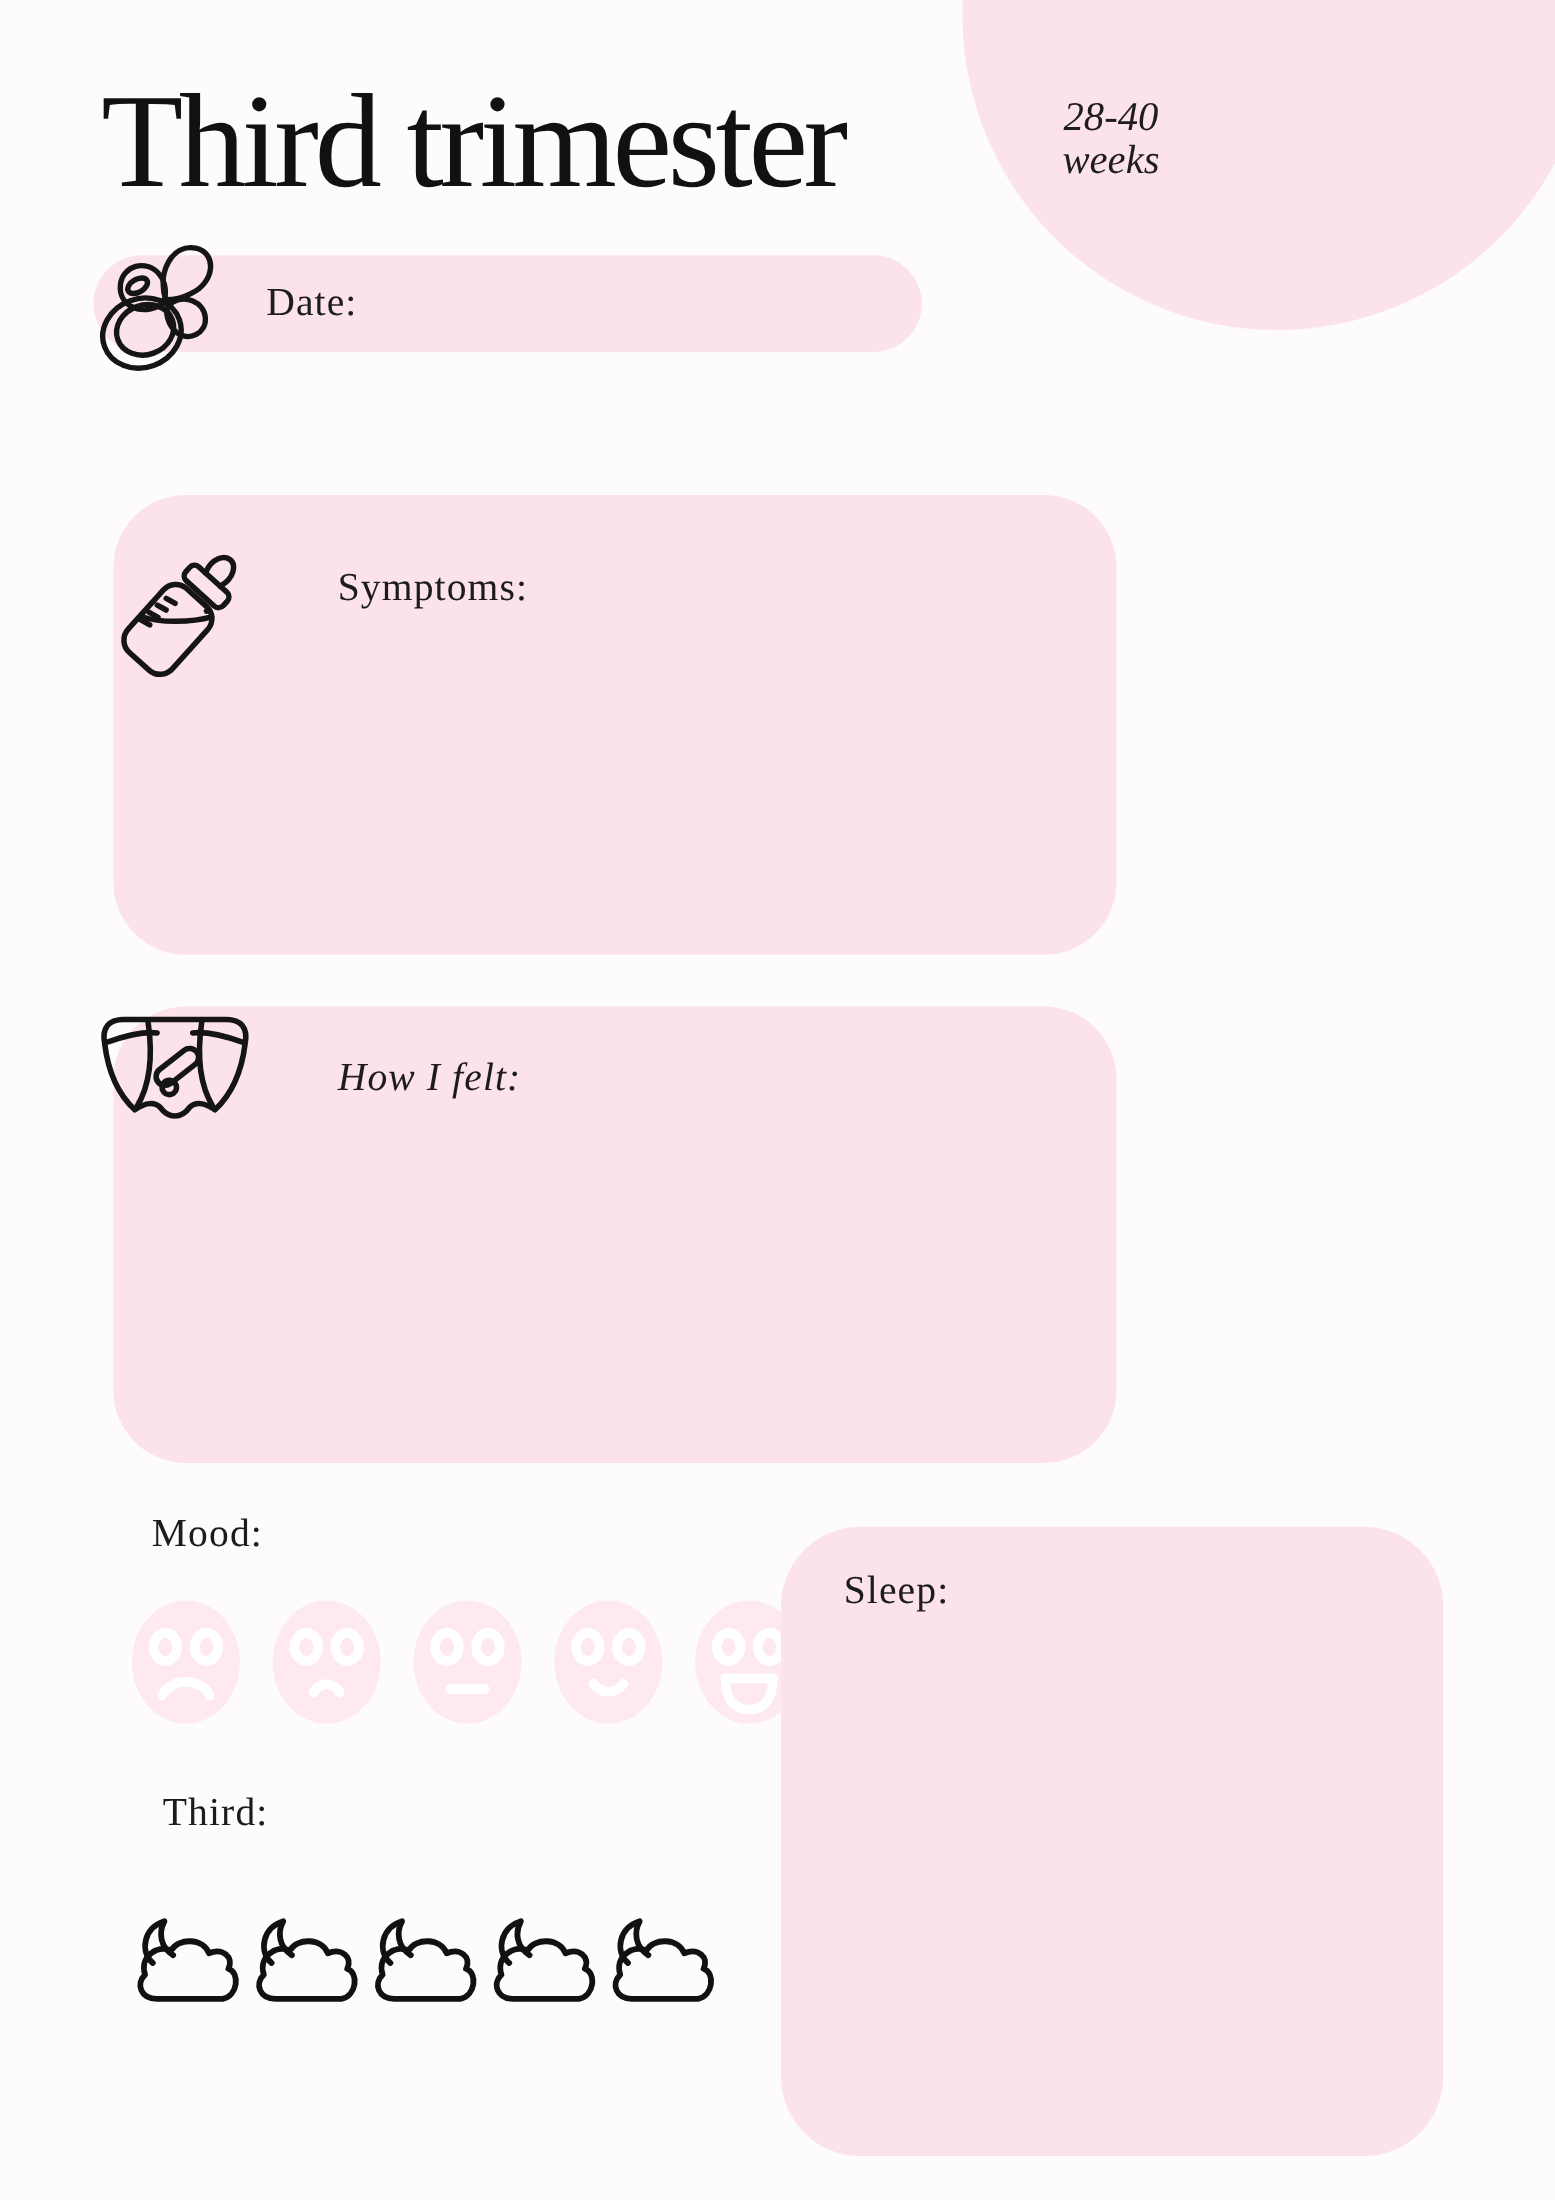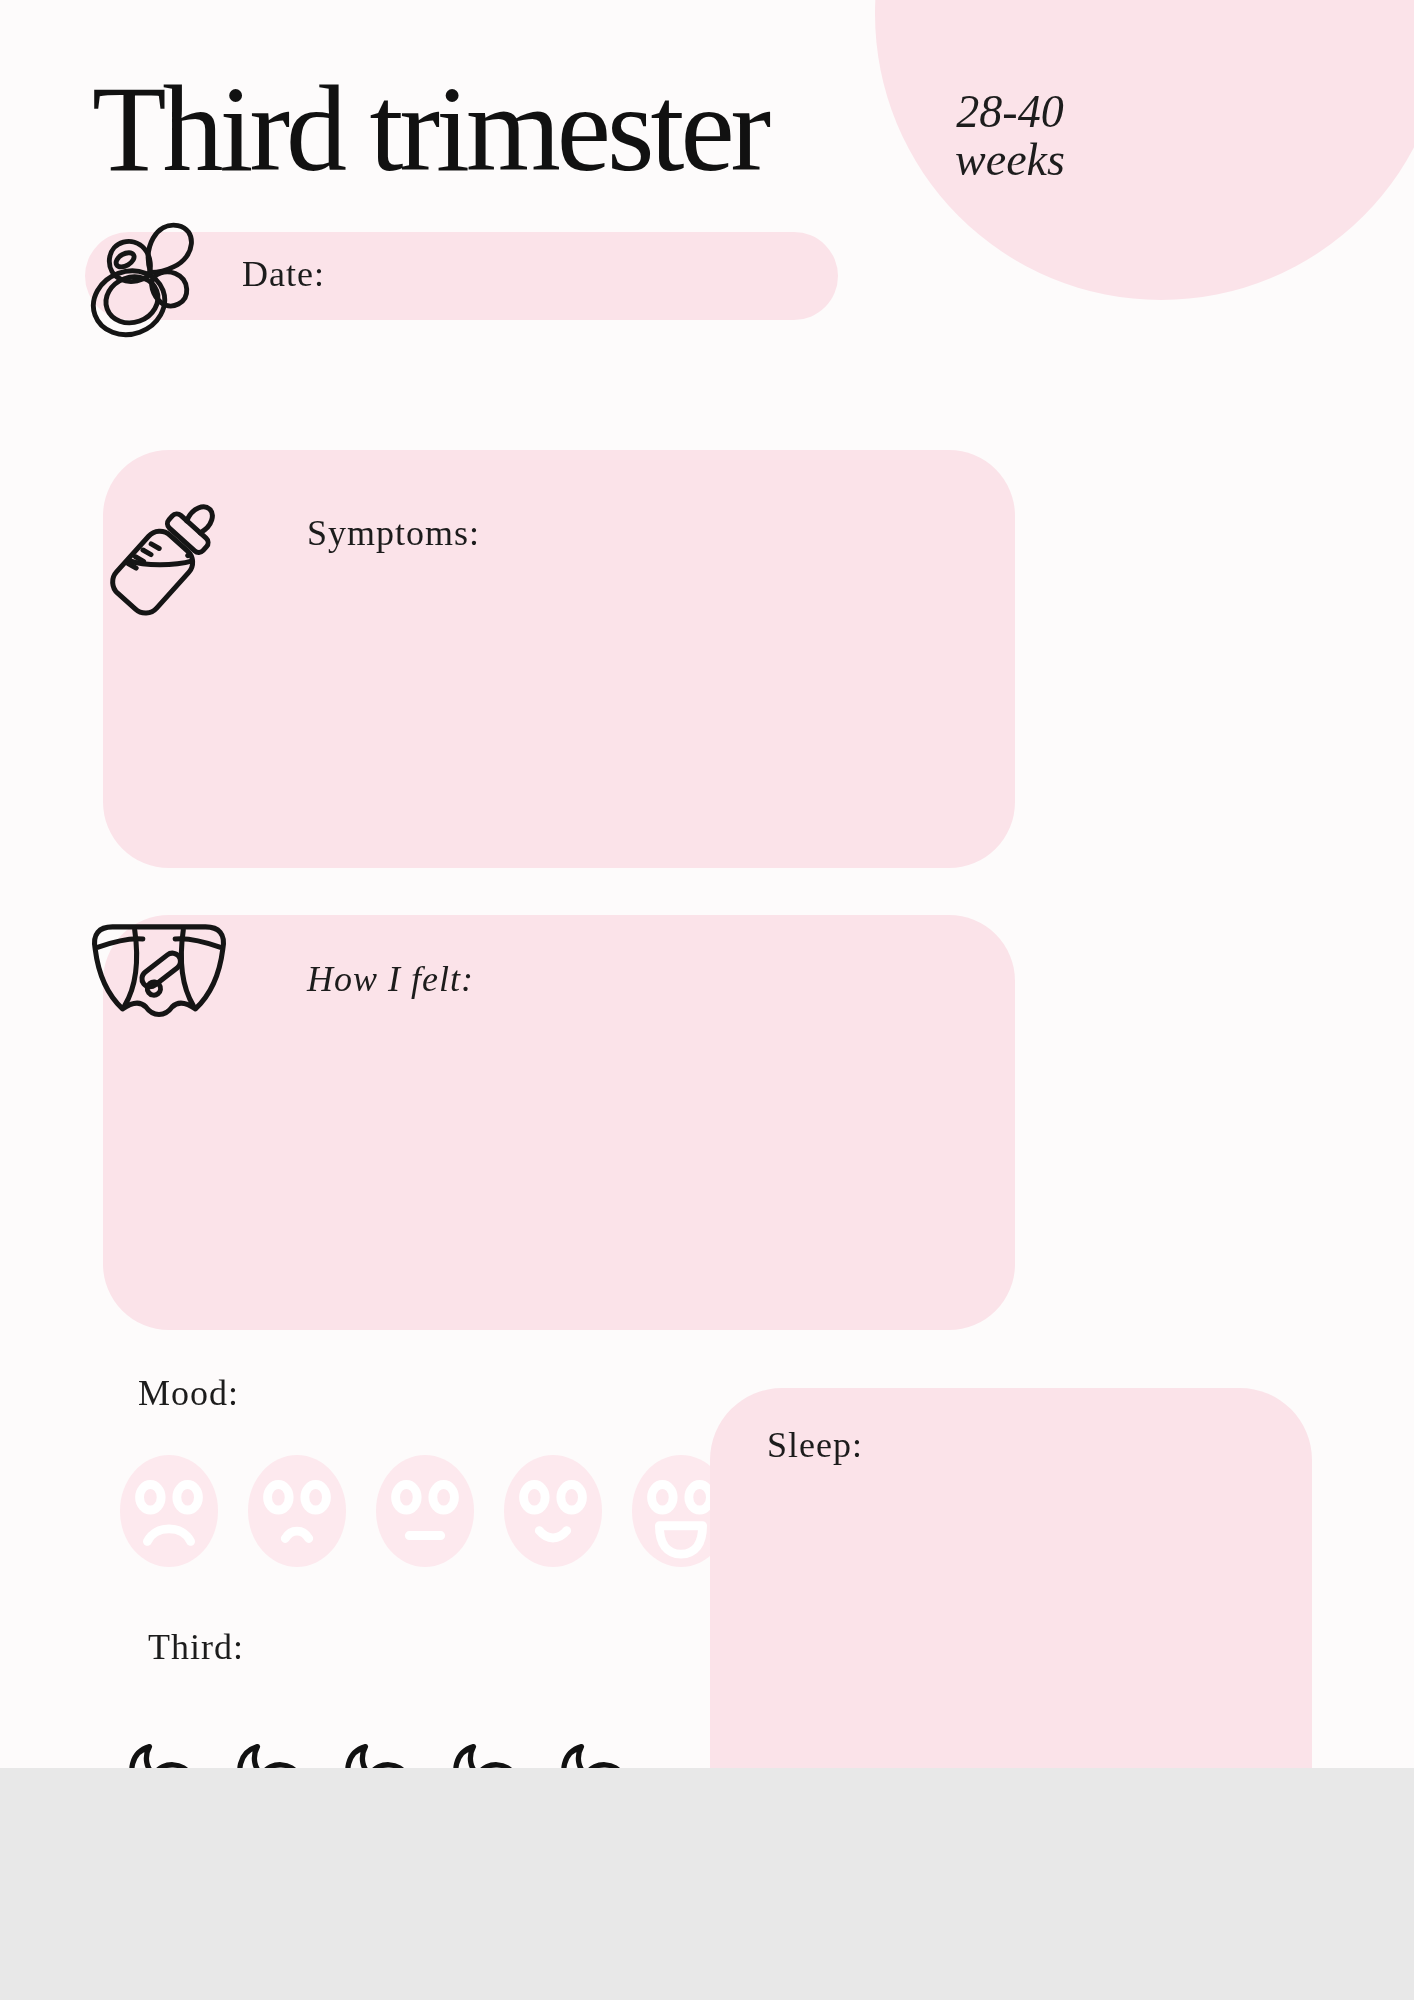--- a/index.html
+++ b/index.html
@@ -1,37 +1,37 @@
 <!DOCTYPE html>
 <html><head>
 <meta charset="utf-8">
 <style>
   html,body{margin:0;padding:0;background:#e8e8e8;}
   .page{
     position:relative;
-    width:1414px;height:1768px;
+    width:1414px;height:2000px;
     background:#fdfbfb;
     overflow:hidden;
     font-family:"Liberation Serif", serif;
     color:#161616;
   }
   
   .title{
     position:absolute;left:92px;top:62px;
     font-size:122px;line-height:1.1;letter-spacing:-4px;
     font-weight:400;color:#111;white-space:nowrap;
   }
   .badge-circle{
     position:absolute;left:875px;top:-272px;
     width:572px;height:572px;border-radius:50%;
     background:#fbe3e9;
   }
   .badge-text{
     position:absolute;left:905px;top:88px;width:210px;
-    text-align:center;font-style:italic;font-size:46px;line-height:1.05;
+    text-align:center;font-style:italic;font-size:37px;line-height:1.05;
     color:#1d1d1d;
   }
   
   .panel{position:absolute;background:#fbe3e9;}
   .panel-date{left:85px;top:232px;width:753px;height:88px;border-radius:44px;}
   .panel-symptoms{left:103px;top:450px;width:912px;height:418px;border-radius:66px;}
   .panel-felt{left:103px;top:915px;width:912px;height:415px;border-radius:66px;}
   .panel-notes{left:710px;top:1388px;width:602px;height:572px;border-radius:72px;}
   .field-label{
     position:absolute;font-size:36px;color:#1c1c1c;letter-spacing:1px;white-space:nowrap;

